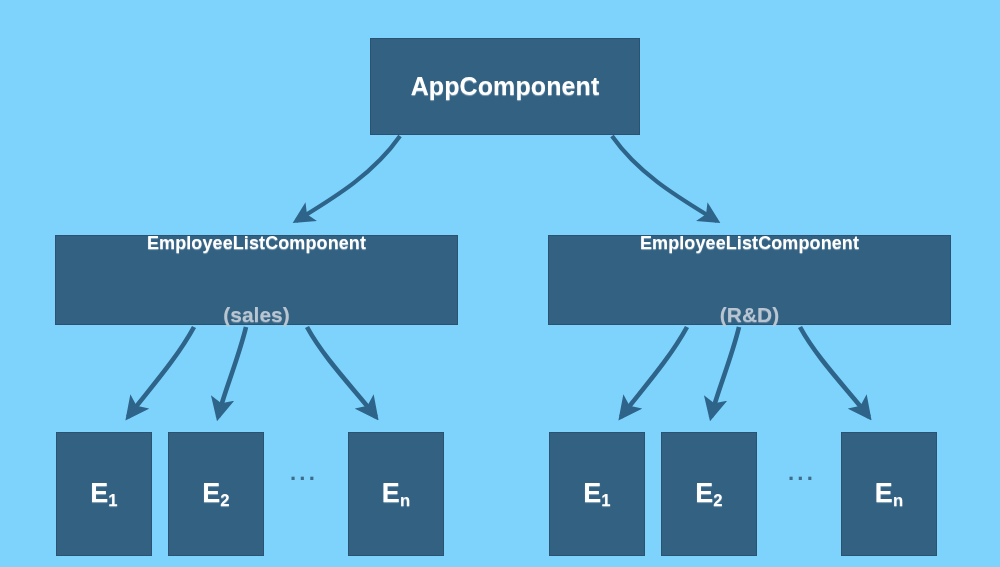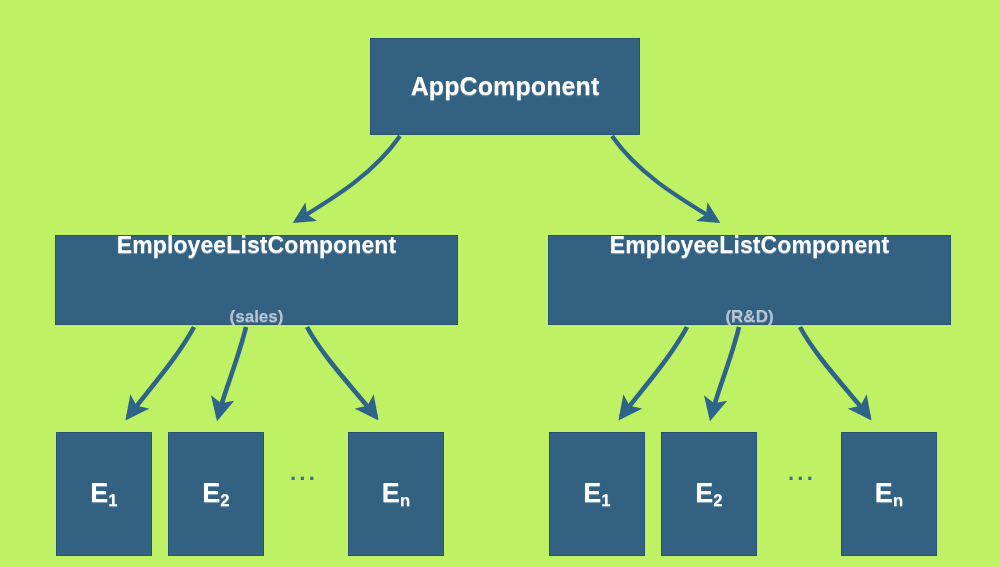--- a/index.html
+++ b/index.html
@@ -5,21 +5,21 @@
 <style>
   html, body {
     margin: 0;
     padding: 0;
     background: #ffffff;
   }
   #canvas {
     position: relative;
     width: 1000px;
     height: 567px;
-    background: #bef264;
+    background: #7dd3fc;
     overflow: hidden;
     font-family: "Liberation Sans", sans-serif;
   }
   #arrow-layer {
     position: absolute;
     left: 0;
     top: 0;
     width: 1000px;
     height: 567px;
     pointer-events: none;
@@ -59,22 +59,22 @@
   }
   #node-root .node-title { font-size: 25px; }
 
   
   .node-mid {
     top: 235px;
     height: 90px;
   }
   #node-mid-sales { left: 55px; width: 403px; }
   #node-mid-rnd   { left: 548px; width: 403px; }
-  .node-mid .node-title { font-size: 23px; margin-bottom: 14px; }
-  .node-mid .node-sub   { font-size: 17px; margin-top: 36px; }
+  .node-mid .node-title { font-size: 18px; margin-bottom: 14px; }
+  .node-mid .node-sub   { font-size: 21px; margin-top: 36px; }
 
   
   .node-leaf {
     top: 432px;
     width: 96px;
     height: 124px;
   }
   .node-leaf .node-title { font-size: 27px; }
   .node-leaf .node-title sub {
     font-size: 0.62em;

